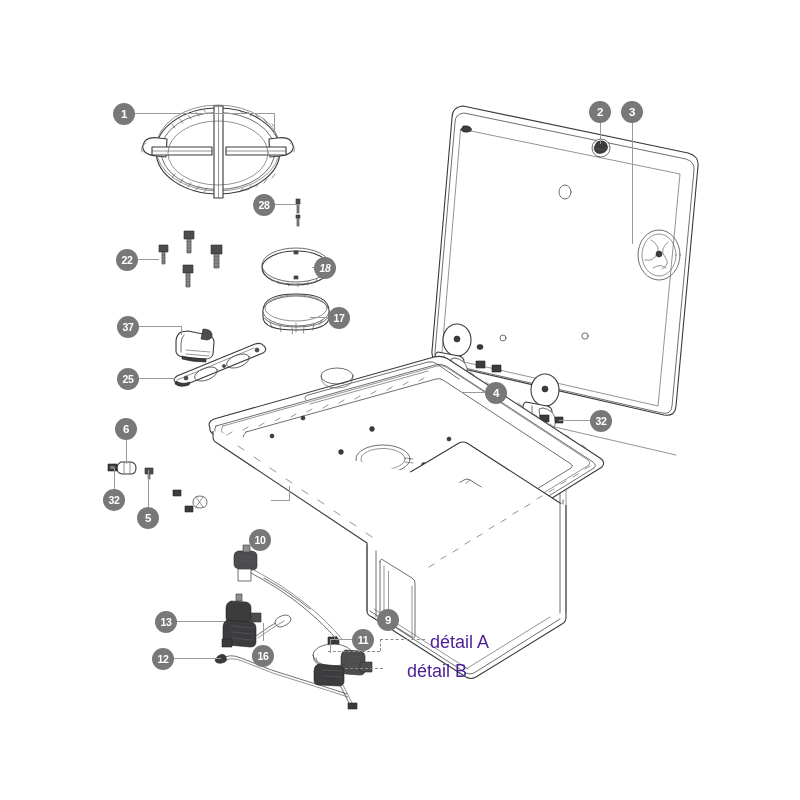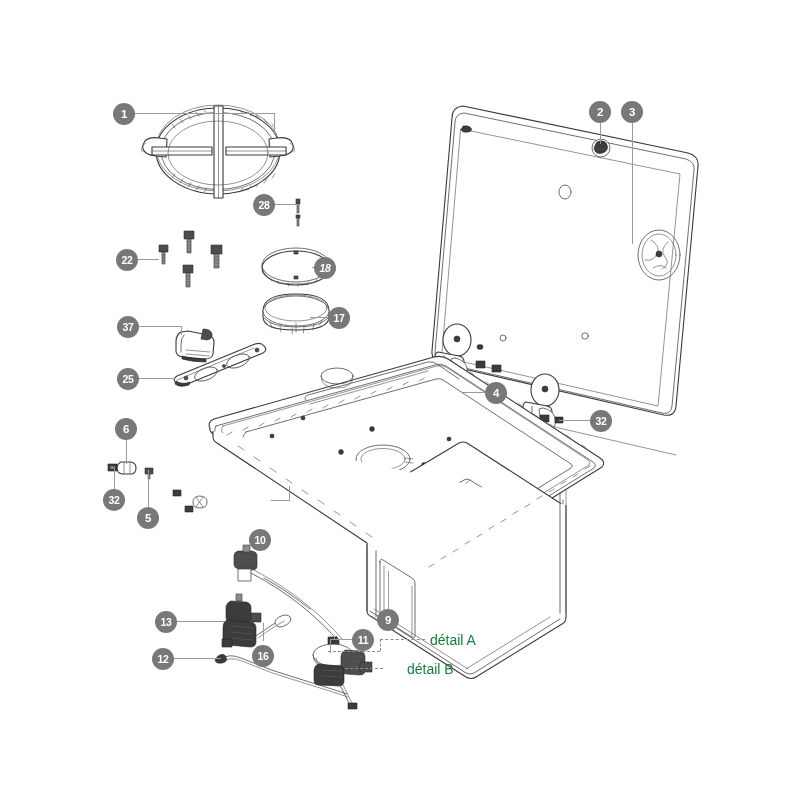--- a/index.html
+++ b/index.html
@@ -47,22 +47,22 @@
     position: absolute;
     background: #9a9a9c;
     z-index: 30;
   }
   .leader.h { height: 1.2px; }
   .leader.v { width: 1.2px; }
   
   .detail-label {
     position: absolute;
     font-family: "Liberation Sans", sans-serif;
-    font-size: 14px;
-    color: #15803d;
+    font-size: 18px;
+    color: #4c1d95;
     white-space: nowrap;
     z-index: 40;
   }
   .dashed {
     position: absolute;
     z-index: 30;
   }
   .dashed.h {
     height: 0;
     border-top: 1.3px dashed #8a8a8c;

